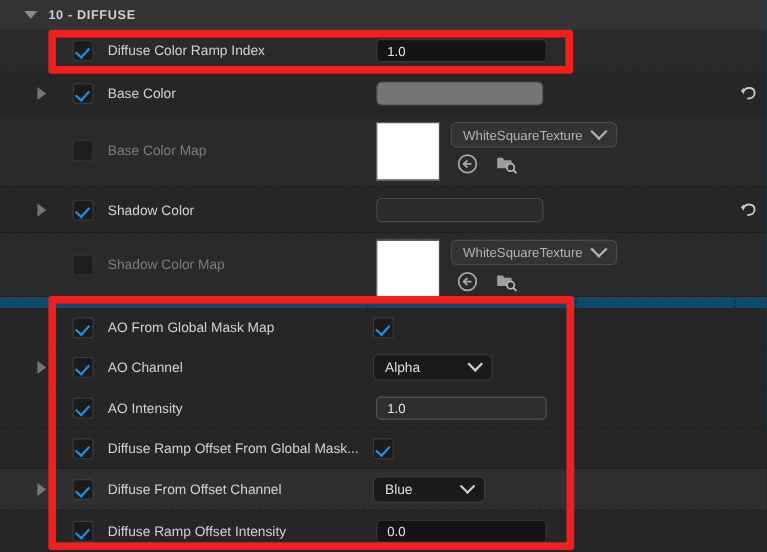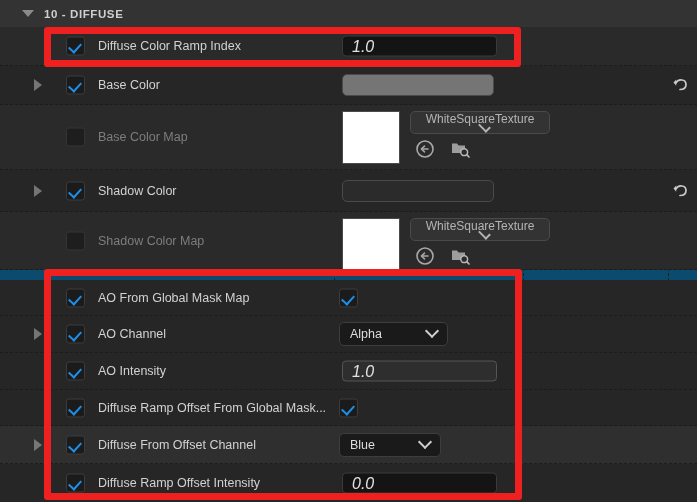--- a/index.html
+++ b/index.html
@@ -144,22 +144,21 @@
     width: 155px;
     height: 21px;
     border-radius: 4px;
     background: #141414;
     border: 1px solid #3a3a3a;
     box-sizing: border-box;
     display: flex;
     align-items: center;
     padding-left: 9px;
     color: #e2e2e2;
-    font-size: 16px;
-    font-style: italic;
+    font-size: 12px;
   }
   .numfield.hover {
     background: #2e2e2e;
     border-color: #555;
   }
 
   .colorswatch {
     position: absolute;
     left: 8px;
     top: 50%;
@@ -191,21 +190,20 @@
     border-radius: 5px;
     background: #333333;
     border: 1px solid #4a4a4a;
     box-sizing: border-box;
     display: flex;
     align-items: center;
     padding: 0 10px;
     color: #b4b4b4;
     font-size: 12px;
     white-space: nowrap;
-    flex-direction: column;
   }
   .assetpicker .chev {
     margin-left: 9px;
     width: 9px; height: 9px;
     border-right: 2px solid #b4b4b4;
     border-bottom: 2px solid #b4b4b4;
     transform: translateY(-3px) rotate(45deg);
   }
 
   .assetbtns {

